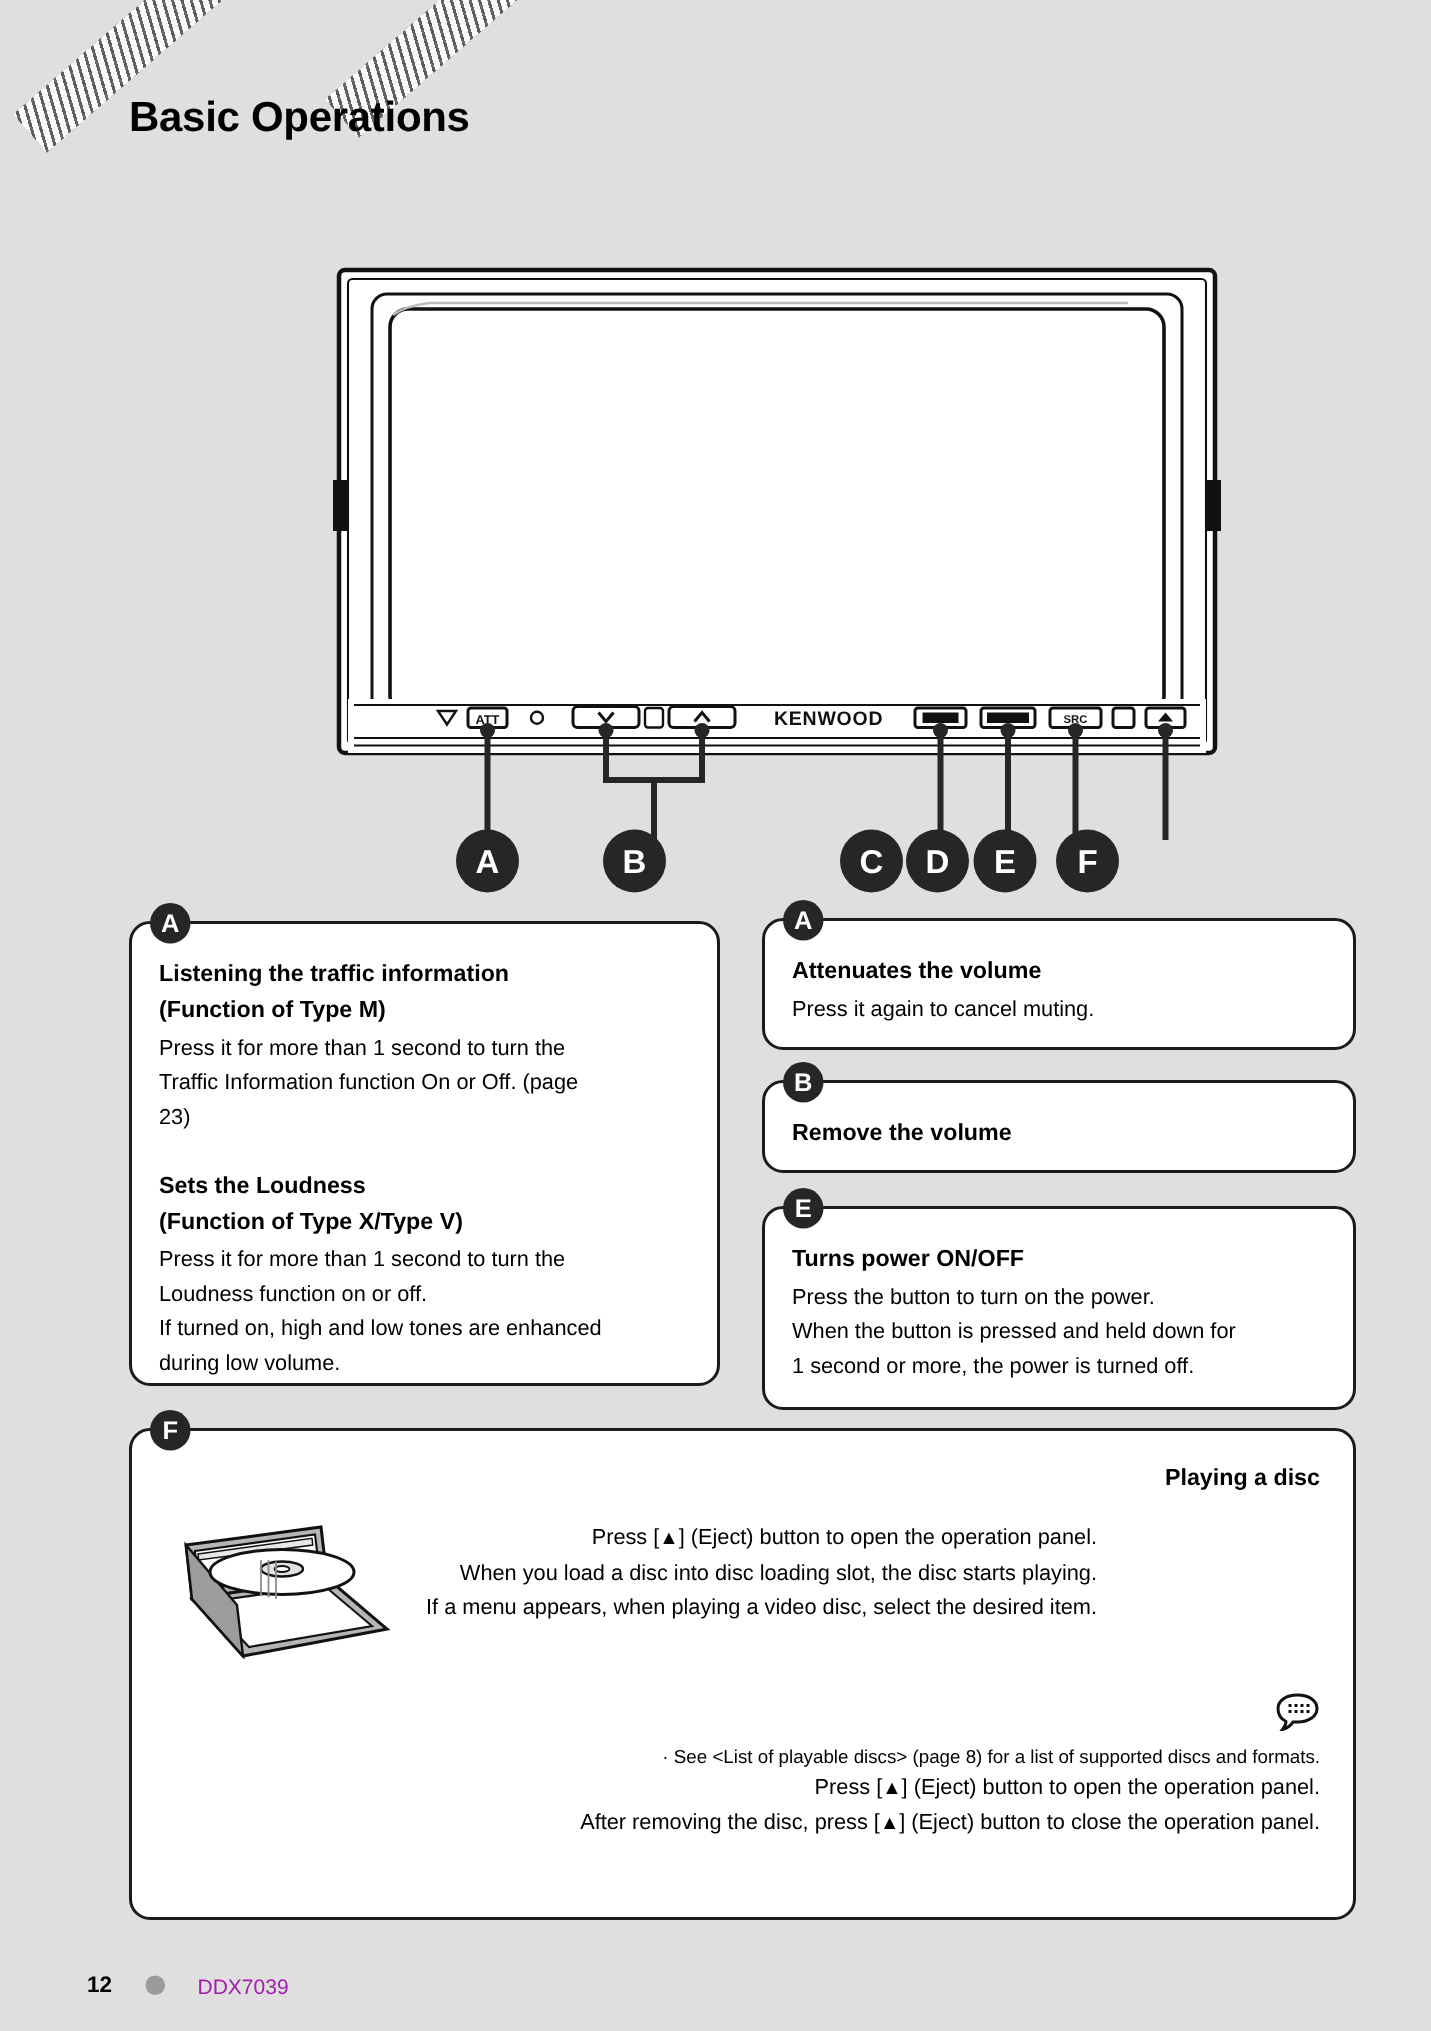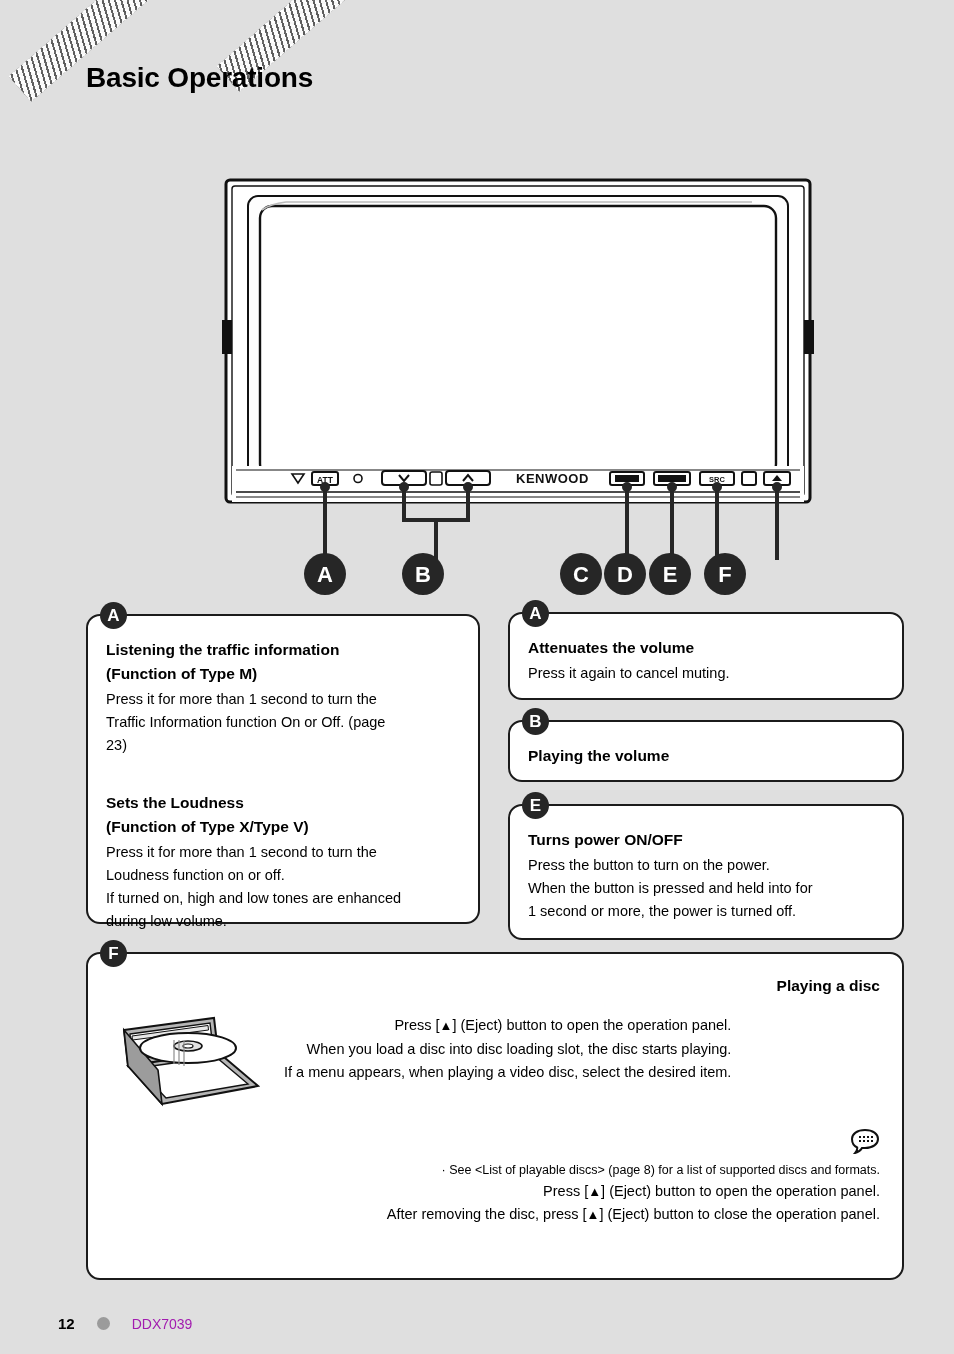--- a/index.html
+++ b/index.html
@@ -58,21 +58,21 @@
   }
   .box .badge {
     position: absolute; left: 12px; top: -14px;
   }
   .box-inner { padding: 22px 18px 16px 18px; }
 
   .bhead {
     font-size: 15.5px; font-weight: bold; line-height: 1.55;
     margin: 0 0 2px 0;
   }
-  .bhead.spaced { margin-top: 34px; }
+  .bhead.spaced { margin-top: 22px; }
   .btext {
     font-size: 14.5px; line-height: 1.58; margin: 0;
   }
 
   #box-a-left  { left: 86px;  top: 614px; width: 394px; height: 310px; }
   #box-a-right { left: 508px; top: 612px; width: 396px; height: 88px; }
   #box-b-right { left: 508px; top: 720px; width: 396px; height: 62px; }
   #box-e-right { left: 508px; top: 804px; width: 396px; height: 136px; }
   #box-f       { left: 86px;  top: 952px; width: 818px; height: 328px; }
 
@@ -249,31 +249,31 @@
   <div class="badge">A</div>
   <div class="box-inner">
     <p class="bhead">Attenuates the volume</p>
     <p class="btext">Press it again to cancel muting.</p>
   </div>
 </div>
 
 <div class="box" id="box-b-right">
   <div class="badge">B</div>
   <div class="box-inner">
-    <p class="bhead">Playing the volume</p>
+    <p class="bhead">Remove the volume</p>
   </div>
 </div>
 
 <div class="box" id="box-e-right">
   <div class="badge">E</div>
   <div class="box-inner">
     <p class="bhead">Turns power ON/OFF</p>
     <p class="btext">
       <span>Press the button to turn on the power.</span><br>
-      <span>When the button is pressed and held into for</span><br>
+      <span>When the button is pressed and held down for</span><br>
       <span>1 second or more, the power is turned off.</span>
     </p>
   </div>
 </div>
 
 <div class="box" id="box-f">
   <div class="badge">F</div>
   <div class="box-inner">
     <p class="bhead">Playing a disc</p>
 

